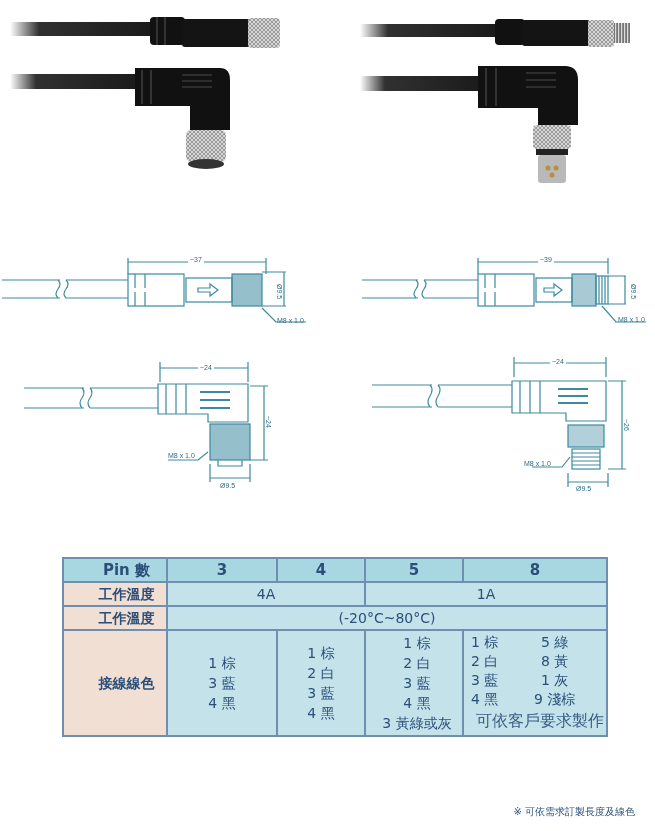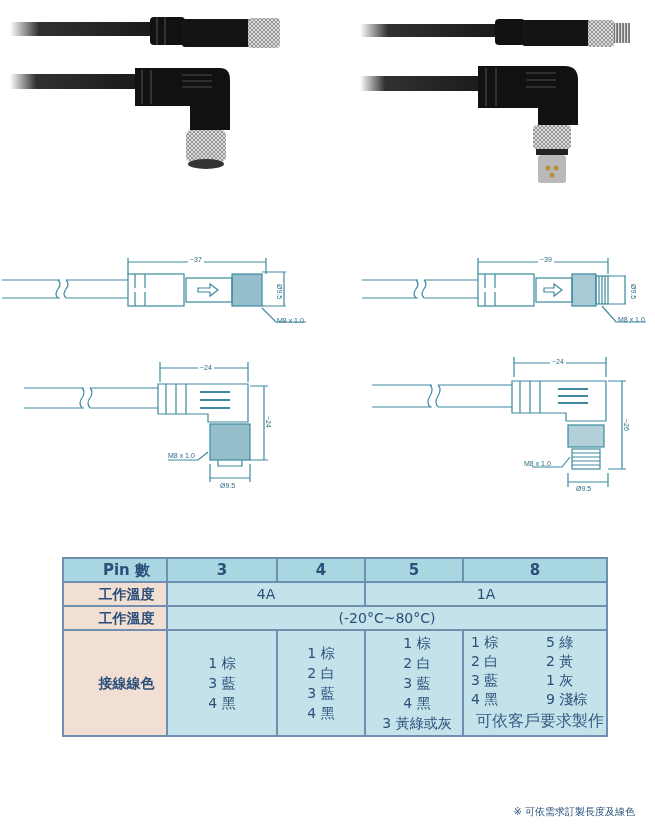--- a/index.html
+++ b/index.html
@@ -14,21 +14,21 @@
   .spec td { border:2px solid #6e8fb0; padding:0; font-size:14px; text-align:center; line-height:20px; }
   .spec tr.r1 td { height:22px; background:#a8d6e1; font-weight:bold; font-size:15px; }
   .spec tr.rn td { height:22px; background:#c4e2ea; }
   .spec td.lbl { background:#f2dfd3 !important; font-weight:bold; font-size:14px;padding-left:23px; }
   .spec tr.r1 td.lbl { background:#a8d6e1 !important; }
   .spec tr.rw td { height:104px; background:#c4e2ea; vertical-align:middle; }
   .wires { text-align:left; padding-left:8px; font-size:14px; line-height:19px; }
   .wires div { white-space:nowrap; }
   .w8 { position:relative; height:104px; }
   .w8 .col1 { position:absolute; left:7px; top:2px; line-height:19px; text-align:left; }
-  .w8 .col2 { position:absolute; left:70px; top:2px; line-height:19px; text-align:left;margin-left:12px; }
+  .w8 .col2 { position:absolute; left:70px; top:2px; line-height:19px; text-align:center; }
   .w8 .note { position:absolute; right:2px; bottom:4px; font-size:16px; color:#3b5d86; white-space:nowrap; }
   .footnote { position:absolute; right:20px; top:805px; font-size:10px; color:#2b4f7a; white-space:nowrap; }
 </style>
 </head>
 <body>
 
 <div class="abs" style="left:0;top:0;width:330px;height:205px;">
   <svg width="330" height="205" viewBox="0 0 330 205">
     <defs>
       <linearGradient id="cableFade" x1="0" x2="1" y1="0" y2="0">
@@ -231,21 +231,21 @@
     <td style="text-align:left;">
       <div class="w8">
         <div class="col1">
           <div>1 棕</div>
           <div>2 白</div>
           <div>3 藍</div>
           <div>4 黑</div>
         </div>
         <div class="col2">
           <div>5 綠</div>
-          <div>2 黃</div>
+          <div>8 黃</div>
           <div>1 灰</div>
           <div>9 淺棕</div>
         </div>
         <div class="note">可依客戶要求製作</div>
       </div>
     </td>
   </tr>
 </tbody>
   </table>
 

